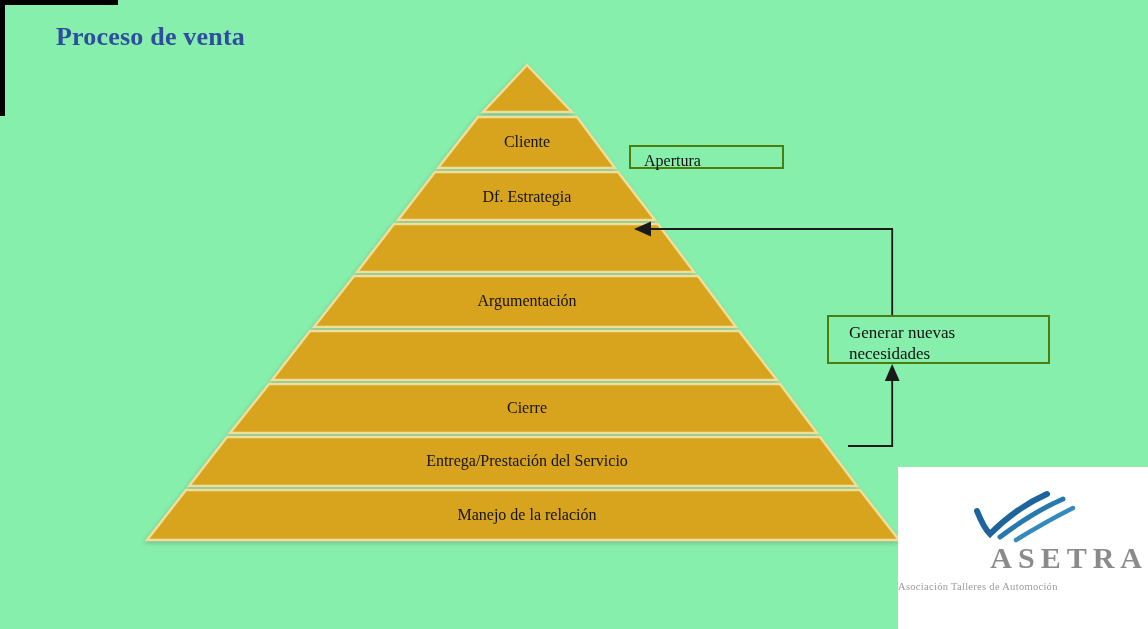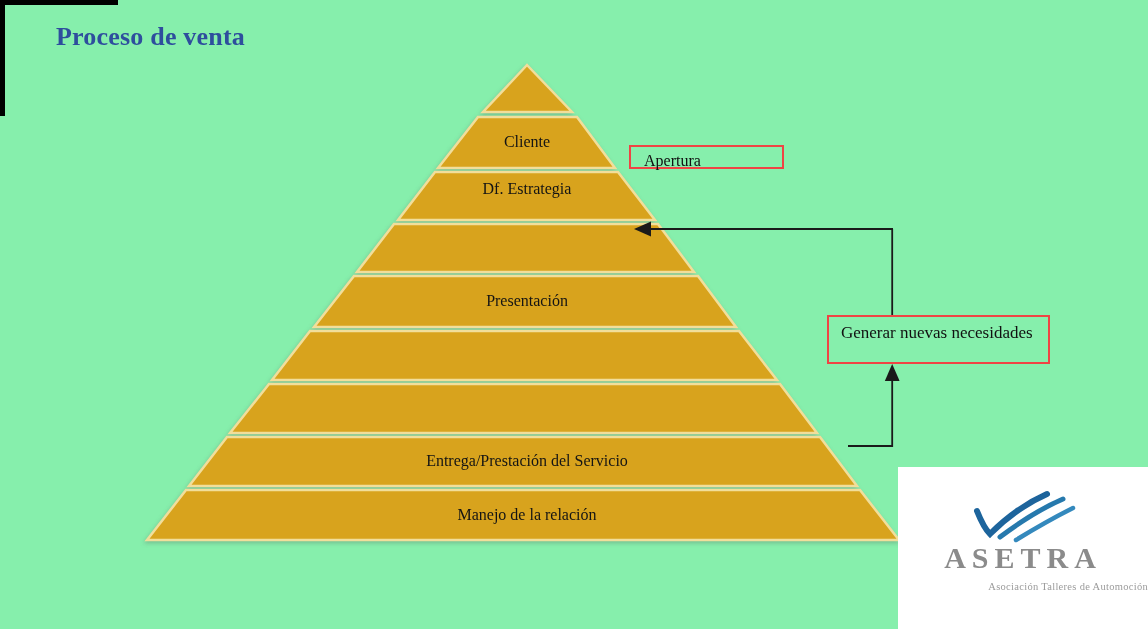--- a/index.html
+++ b/index.html
@@ -13,43 +13,43 @@
     font-size:26px;font-weight:bold;color:#2e4e9d;letter-spacing:0.2px;
   }
   .pyr-svg{position:absolute;left:0;top:0;}
   .pyr-shape{fill:#d8a31d;stroke:#f1de9b;stroke-width:2.5;}
   .pyr-group{filter:drop-shadow(-1px 2px 2px rgba(80,80,80,0.30));}
   .layer-label{
     position:absolute;left:127px;width:800px;text-align:center;
     font-size:16px;color:#141414;height:26px;line-height:26px;
   }
   .callout{
-    position:absolute;border:2px solid #ef4444;background:transparent;
+    position:absolute;border:2px solid #4d7c0f;background:transparent;
     color:#111;box-sizing:border-box;
   }
   .callout.apertura{
     left:629px;top:145px;width:155px;height:24px;
     font-size:16px;line-height:16px;
     display:flex;align-items:flex-end;padding:0 0 0 13px;
   }
   .callout.apertura span{position:relative;bottom:-2px;}
   .callout.generar{
     left:827px;top:315px;width:223px;height:49px;
-    font-size:17px;line-height:21px;padding:5px 8px 0 12px;
+    font-size:17px;line-height:21px;padding:5px 8px 0 20px;
   }
   .logo-panel{
     position:absolute;left:898px;top:467px;width:250px;height:162px;
     background:#ffffff;
   }
   .logo-name{
-    position:absolute;left:0;top:74px;width:250px;text-align:center;
+    position:absolute;left:0;top:74px;width:250px;text-align:right;
     font-size:30px;font-weight:bold;color:#8b8b8b;letter-spacing:6px;
   }
   .logo-tagline{
-    position:absolute;left:0;top:114px;width:250px;text-align:right;
+    position:absolute;left:0;top:114px;width:250px;text-align:left;
     font-size:10.5px;color:#9b9b9b;letter-spacing:0.3px;
   }
   .artifact{position:absolute;background:#000;}
   .artifact.top{left:0;top:0;width:118px;height:5px;}
   .artifact.left{left:0;top:0;width:5px;height:116px;}
 </style>
 </head>
 <body>
 
 <div class="stage">
@@ -73,22 +73,23 @@
       <line x1="648" y1="229" x2="893" y2="229"></line>
       <line x1="892.2" y1="229" x2="892.2" y2="315"></line>
     </g>
     <polygon fill="#1a1a1a" points="634,229 651,221.5 651,236.5"></polygon>
 
     <polyline fill="none" stroke="#1a1a1a" stroke-width="1.8" points="848,446 892.2,446 892.2,377"></polyline>
     <polygon fill="#1a1a1a" points="892.2,364 884.8,381 899.6,381"></polygon>
   </svg>
 
   <div class="layer-label" style="top:129px">Cliente</div>
-  <div class="layer-label" style="top:176px">Df. Estrategia</div>
-  <div class="layer-label" style="top:288px">Presentación</div>
+  <div class="layer-label" style="top:184px">Df. Estrategia</div>
+  <div class="layer-label" style="top:288px">Argumentación</div>
+  <div class="layer-label" style="top:395px">Cierre</div>
   <div class="layer-label" style="top:448px">Entrega/Prestación del Servicio</div>
   <div class="layer-label" style="top:502px">Manejo de la relación</div>
 
   <div class="callout apertura">
     <span>Apertura</span>
   </div>
   <div class="callout generar">
     <span>Generar nuevas necesidades</span>
   </div>
 

